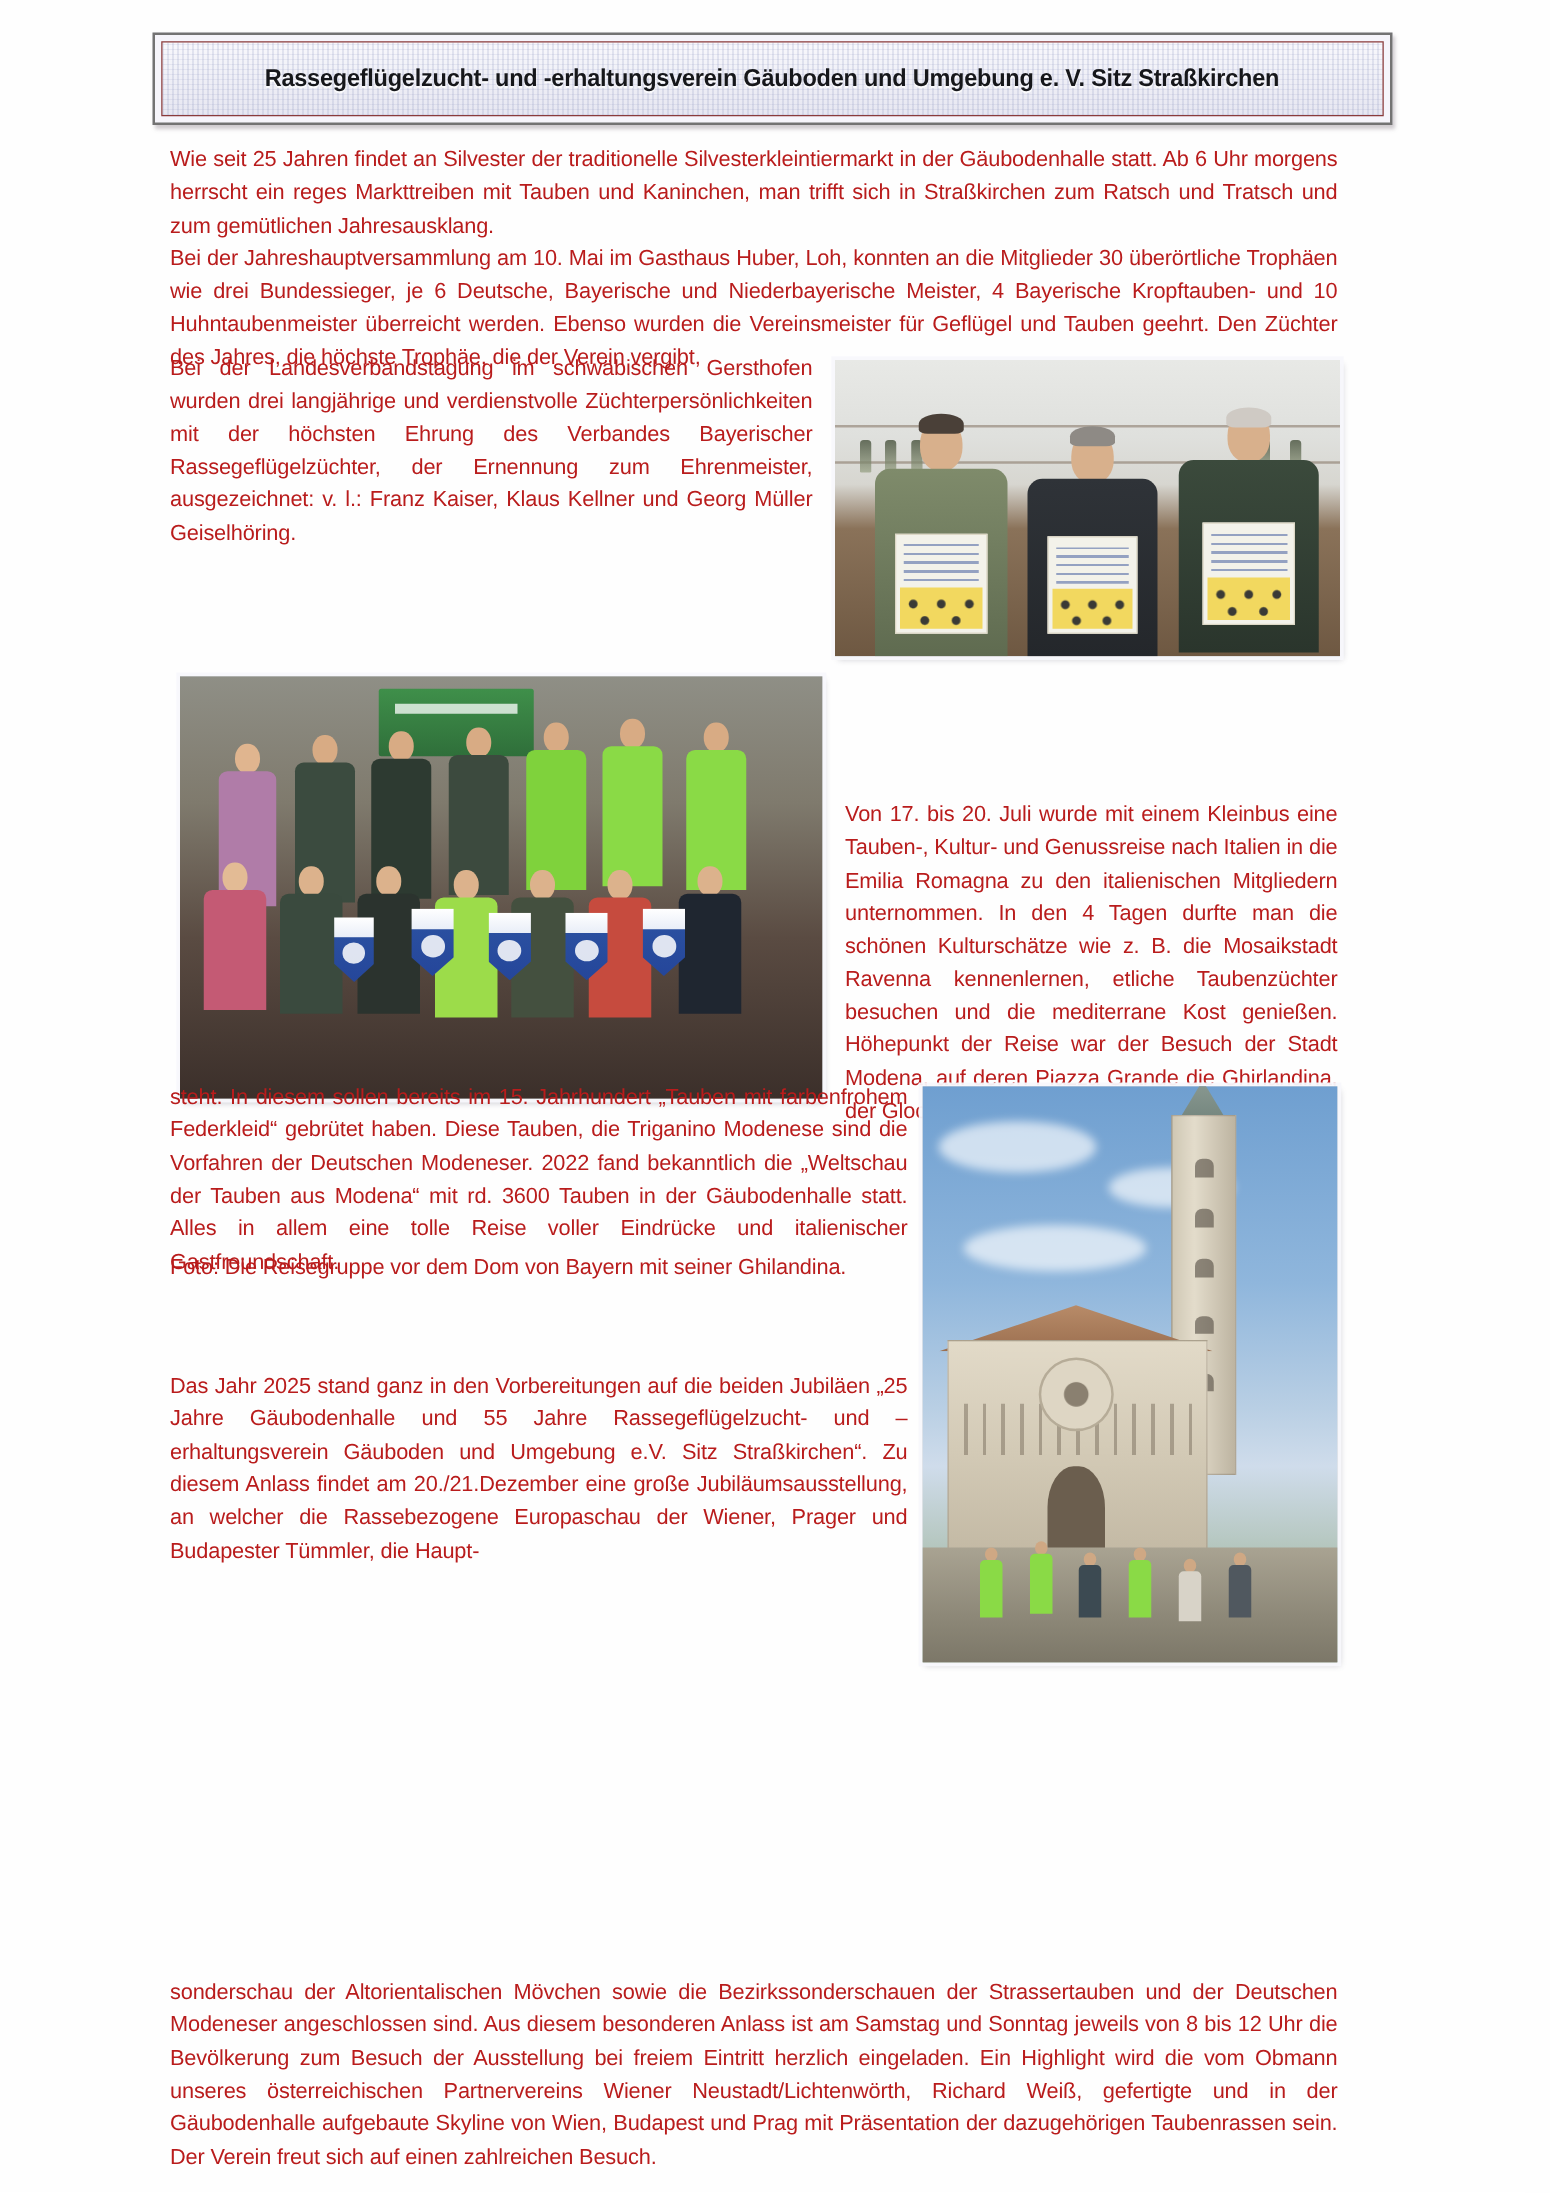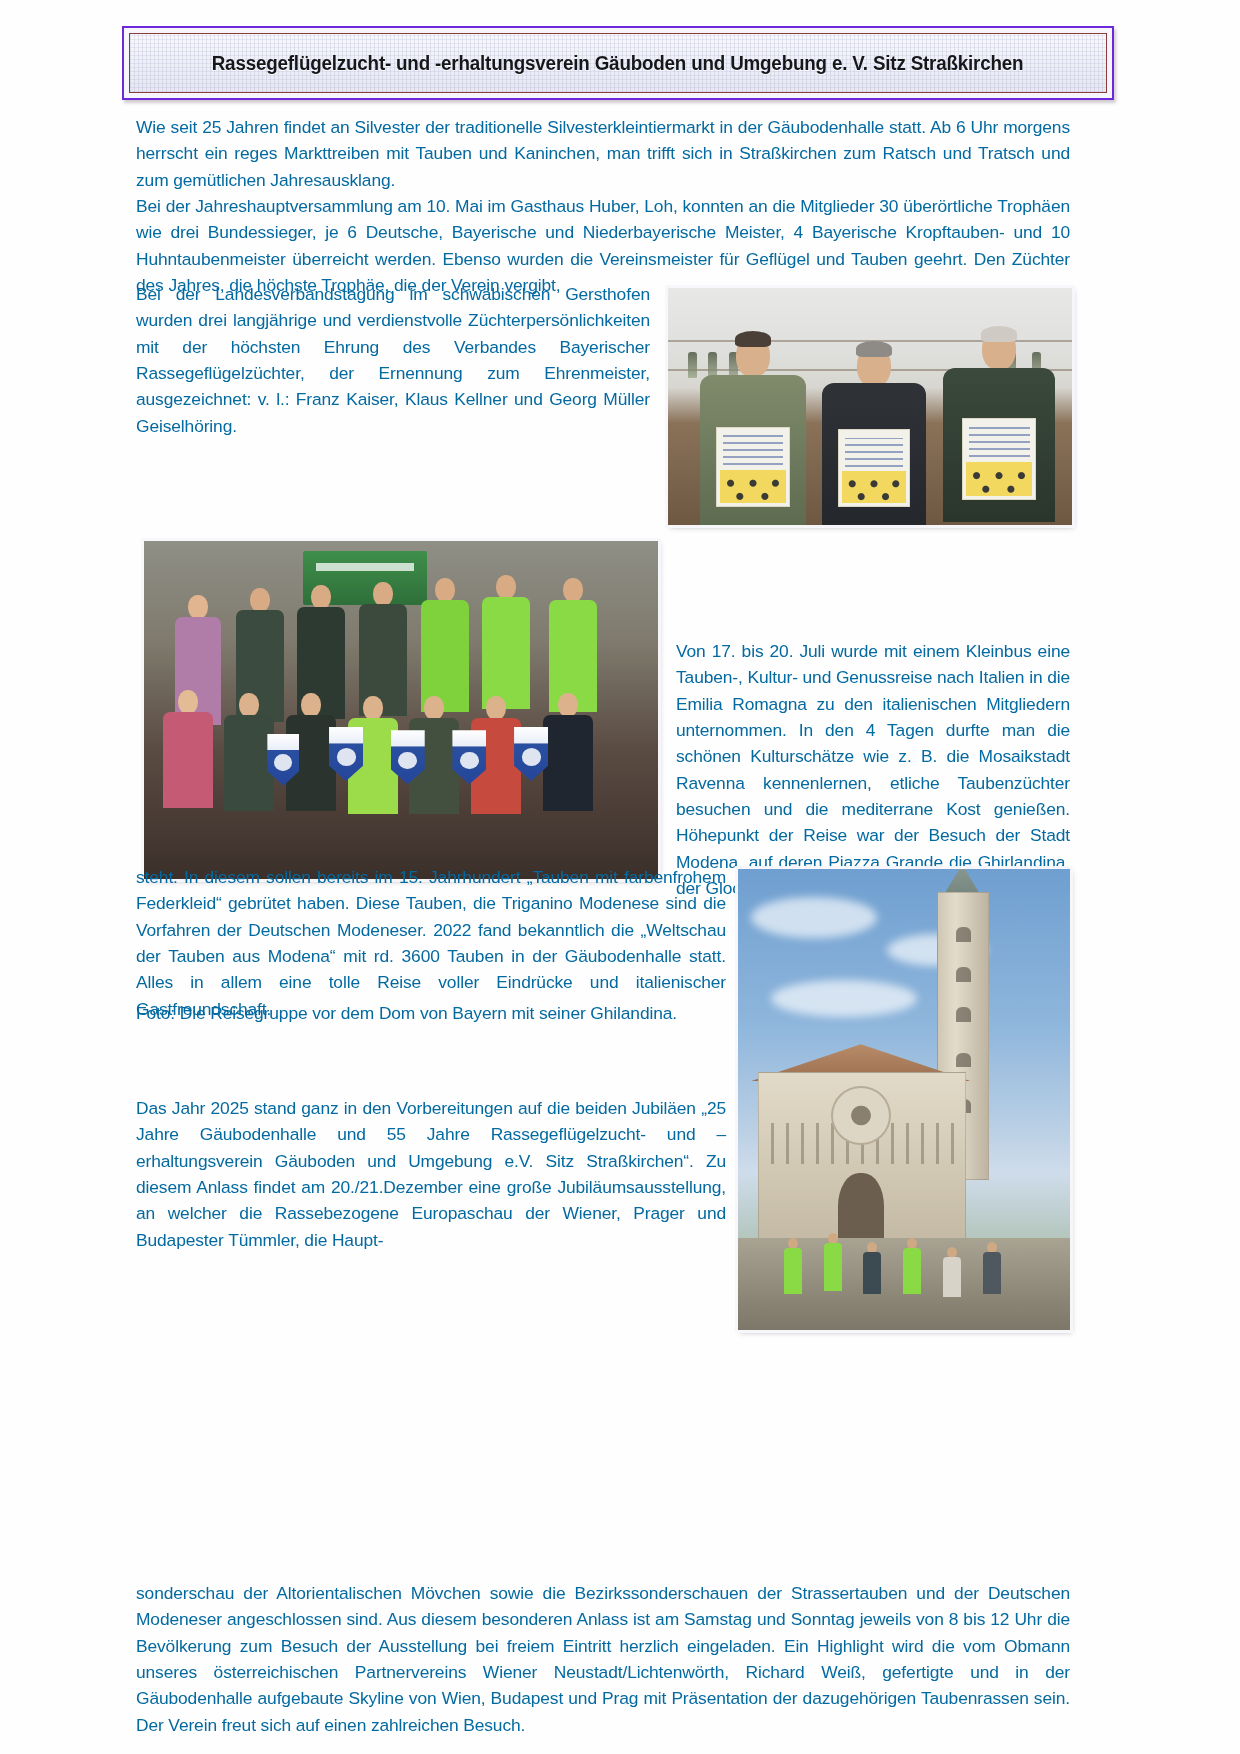--- a/index.html
+++ b/index.html
@@ -23,21 +23,21 @@
     background: #fefefe;
   }
 
   
   .banner-outer {
     position: absolute;
     left: 122px;
     top: 26px;
     width: 992px;
     height: 74px;
-    border: 2px solid #6d28d9;
+    border: 2px solid #737373;
     background: #f6f5fb;
     box-sizing: border-box;
     box-shadow: 2px 3px 3px rgba(120,110,120,0.35);
   }
   .banner-inner {
     position: absolute;
     left: 5px;
     top: 5px;
     right: 5px;
     bottom: 5px;
@@ -69,21 +69,21 @@
     white-space: nowrap;
   }
 
   
   .txt {
     position: absolute;
     font-size: 17.4px;
     line-height: 26.35px;
     text-align: justify;
     text-justify: inter-word;
-    color: #0369a1;
+    color: #b91c1c;
     letter-spacing: -0.12px;
     -webkit-font-smoothing: antialiased;
   }
   .txt p { margin: 0; }
   .txt p + p { margin-top: 0; }
 
   
   #block-intro {
     left: 136px;
     top: 114px;

